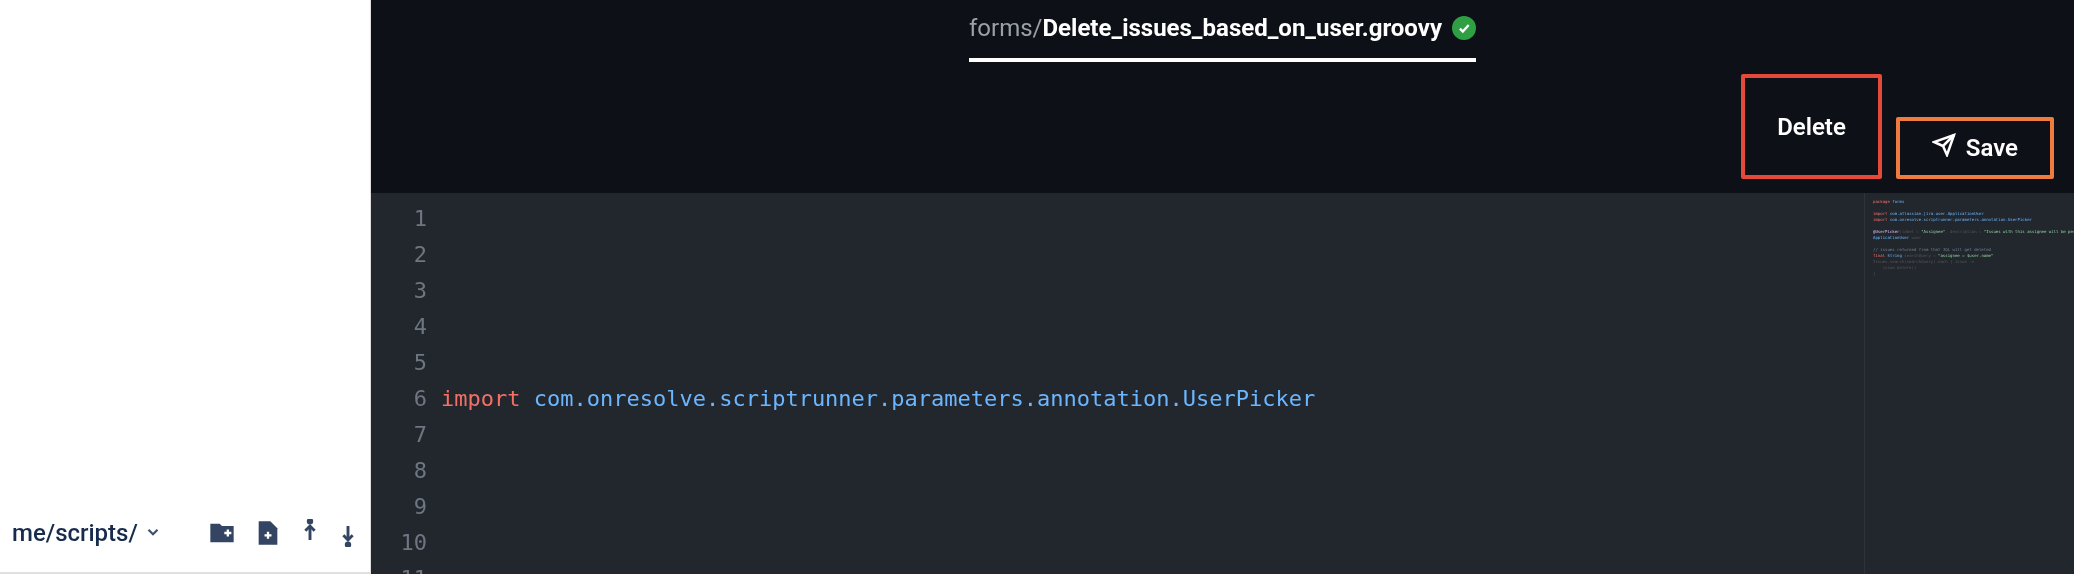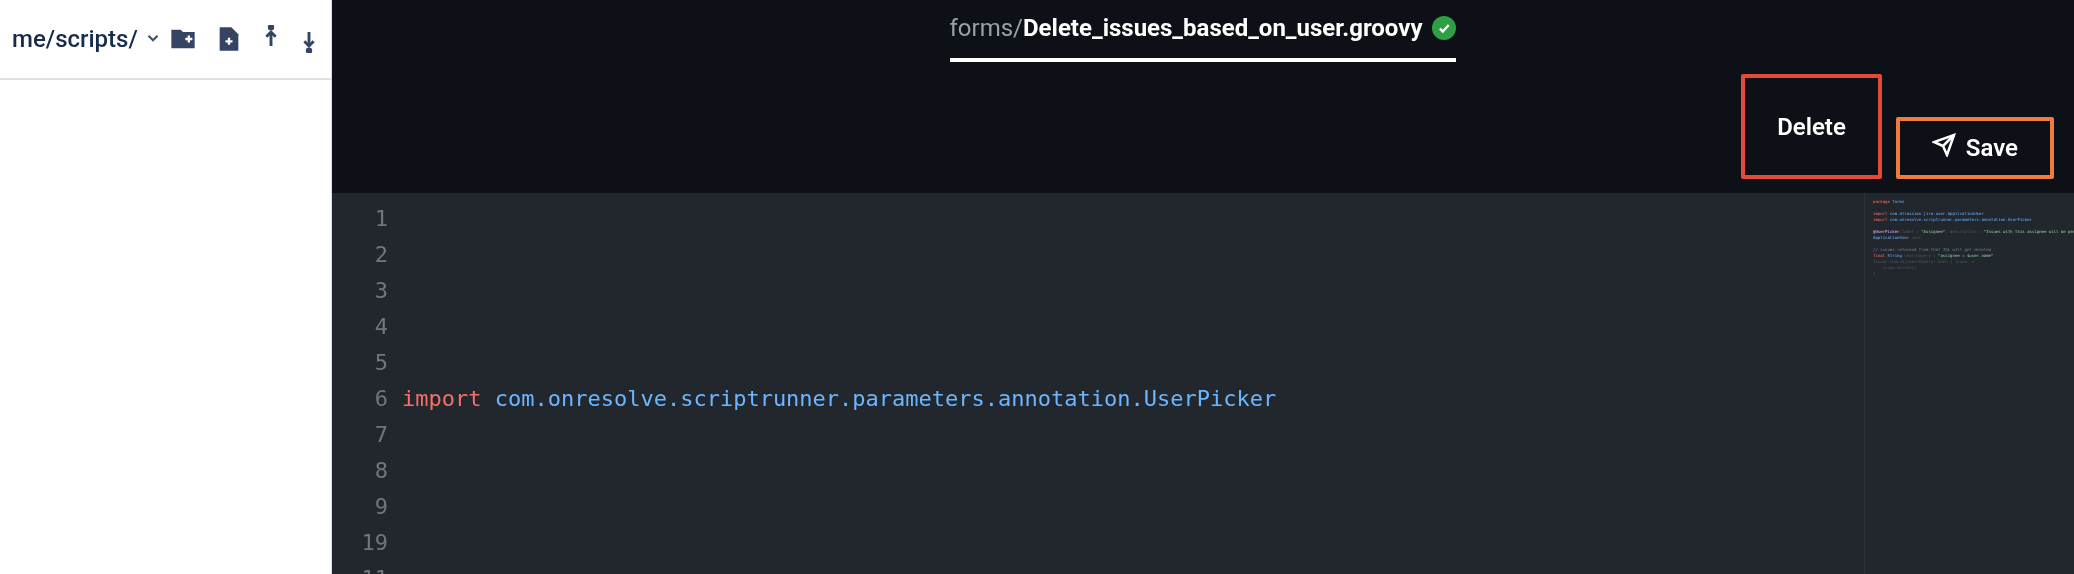--- a/index.html
+++ b/index.html
@@ -7,25 +7,26 @@
       font-family: -apple-system, BlinkMacSystemFont, "Segoe UI", Roboto, sans-serif;
       background: #fff;
       overflow: hidden;
       width: 2074px;
       height: 574px;
       display: flex;
     }
     
     
     .sidebar {
-      width: 332px;
+      width: 371px;
       background: #fff;
       border-right: 1px solid #ddd;
       display: flex;
       flex-direction: column;
+      justify-content: flex-end;
     }
     .sidebar-toolbar {
       height: 80px;
       display: flex;
       align-items: center;
       padding: 0 12px;
       border-bottom: 2px solid #e0e0e0;
       justify-content: space-between;
     }
     .breadcrumb-area {
@@ -263,21 +264,21 @@
     <div class="gutter">
       <div>1</div>
       <div>2</div>
       <div>3</div>
       <div>4</div>
       <div>5</div>
       <div>6</div>
       <div>7</div>
       <div>8</div>
       <div>9</div>
-      <div>19</div>
+      <div>10</div>
       <div>11</div>
       <div>12</div>
       <div>13</div>
     </div>
     <div class="code">
       <div class="code-line"></div>
       <div class="code-line"><span class="tok-kw">import</span><span class="tok-pkg"> com.onresolve.scriptrunner.parameters.annotation.UserPicker</span></div>
       
       
       

